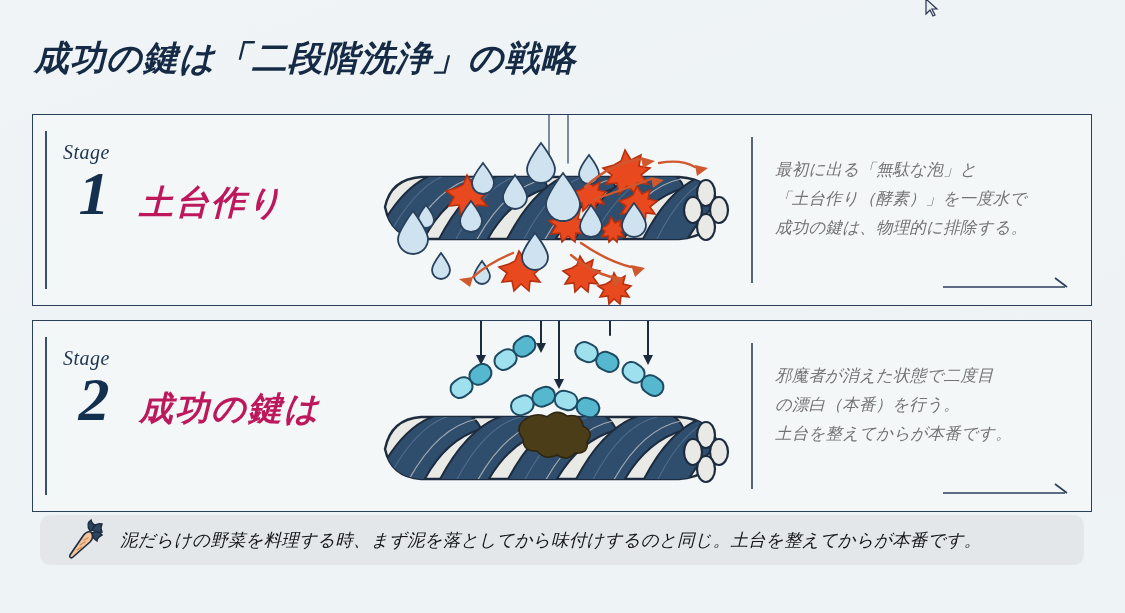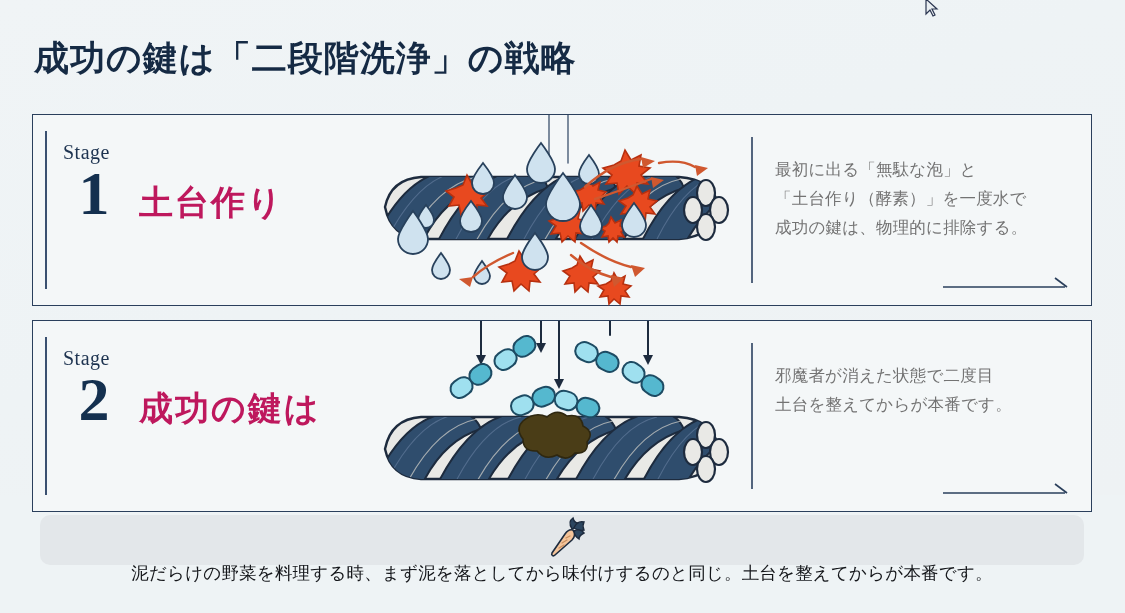--- a/index.html
+++ b/index.html
@@ -13,20 +13,21 @@
     overflow: hidden;
     font-family: "Liberation Sans", sans-serif;
     position: relative;
   }
   .page {
     position: absolute;
     left: 0; top: 0;
     width: 1125px;
     height: 495px;
     background: linear-gradient(160deg, #f0f4f6 0%, #eef3f5 45%, #eef2f4 100%);
+    font-style: italic;
   }
 
   
   .title {
     position: absolute;
     left: 34px;
     top: 35px;
     font-family: "Liberation Serif", serif;
     font-size: 35px;
     font-weight: 700;
@@ -135,21 +136,20 @@
   .footer {
     position: absolute;
     left: 40px;
     top: 515px;
     width: 1044px;
     height: 50px;
     background: #e3e7ea;
     border-radius: 10px;
     display: flex;
     align-items: center;
-    flex-direction: column;
   }
   .carrot {
     width: 46px;
     height: 46px;
     margin-left: 22px;
     margin-right: 12px;
     flex: 0 0 auto;
   }
   .footer-text {
     font-family: "Liberation Sans", sans-serif;
@@ -389,20 +389,21 @@
             <rect x="0" y="-9" width="23" height="18" rx="9" fill="#55b8cf"></rect>
           </g>
         </g>
       </svg>
     </div>
 
     <div class="divider-v"></div>
 
     <div class="desc">
       <div>邪魔者が消えた状態で二度目</div>
+      <div>の漂白（本番）を行う。</div>
       <div>土台を整えてからが本番です。</div>
     </div>
 
     <svg class="bottom-arrow" viewBox="0 0 130 14">
       <line x1="0" y1="10" x2="122" y2="10" stroke="#2a3f5c" stroke-width="1.6"></line>
       <line x1="112" y1="1" x2="124" y2="10" stroke="#2a3f5c" stroke-width="1.6"></line>
     </svg>
   </div>
 
   <div class="footer">

